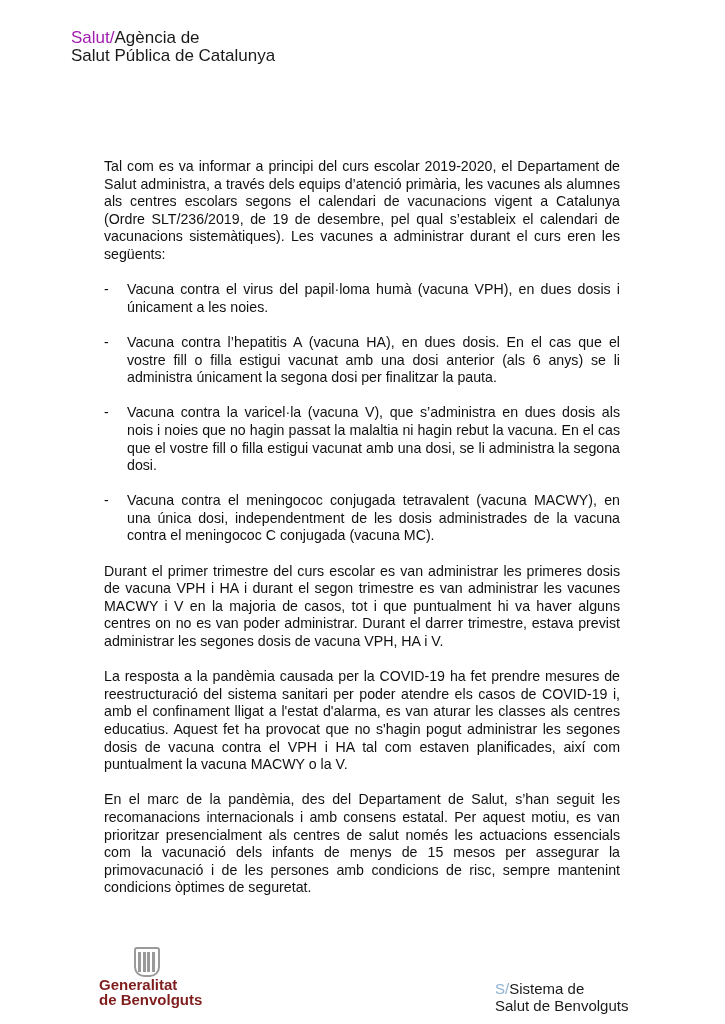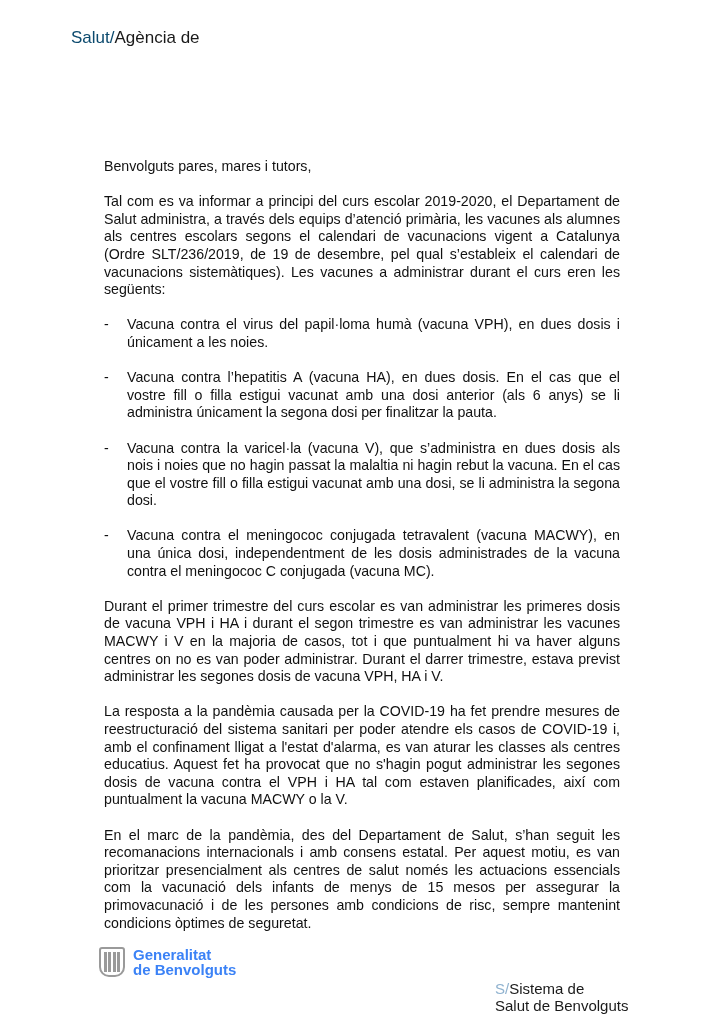--- a/index.html
+++ b/index.html
@@ -1,43 +1,43 @@
 <!DOCTYPE html>
 <html><head>
   <meta charset="utf-8">
   <style>
     html, body { margin: 0; padding: 0; background: #ffffff; }
     body { width: 725px; height: 1024px; position: relative; overflow: hidden;
            font-family: "Liberation Sans", "DejaVu Sans", sans-serif; color: #111; }
     .header-logo { position: absolute; left: 71px; top: 29px; font-size: 17px; line-height: 18px; color: #1a1a1a; }
-    .header-logo .accent { color: #0c4a6e; }
+    .header-logo .accent { color: #a21caf; }
     .content { position: absolute; left: 104px; top: 158px; width: 516px; font-size: 14.2px; line-height: 17.6px; }
     .content p { margin: 0 0 17.6px 0; text-align: justify; }
     .content p.greeting { margin-bottom: 17.6px; }
     .bullets { margin: 0 0 17.6px 0; padding: 0; list-style: none; }
     .bullets li { position: relative; padding-left: 23px; margin: 0 0 17.6px 0; text-align: justify; }
     .bullets li:last-child { margin-bottom: 0; }
     .bullets .dash { position: absolute; left: 0; top: 0; }
     .bullets b { font-weight: normal; }
-    .footer-left { position: absolute; left: 99px; top: 947px; display: flex; align-items: center; color: #3b82f6; }
+    .footer-left { position: absolute; left: 99px; top: 947px; display: flex; align-items: center; color: #7f1d1d; flex-direction: column; }
     .gen-shield { width: 26px; height: 30px; border: 2px solid #9a9a9a; border-radius: 3px 3px 10px 10px; display: flex; justify-content: space-around; align-items: stretch; padding: 3px 2px; box-sizing: border-box; margin-right: 8px; }
     .gen-shield span { width: 3px; background: #9a9a9a; }
     .gen-text { font-weight: bold; font-size: 15px; line-height: 15px; }
     .footer-right { position: absolute; left: 495px; top: 951px; font-size: 15px; line-height: 17px; color: #1a1a1a; margin-top: 29px; }
     .footer-right .accent { color: #8fb2cf; }
   </style>
 </head>
 <body>
 
 <div class="header-logo">
   <div><span class="accent">Salut/</span><span>Agència de</span></div>
+  <div>Salut Pública de Catalunya</div>
 </div>
 
 <div class="content">
-  <p class="greeting">Benvolguts pares, mares i tutors,</p>
   <p>Tal com es va informar a principi del curs escolar 2019-2020, el Departament de Salut administra, a través dels equips d’atenció primària, les vacunes als alumnes als centres escolars segons el calendari de vacunacions vigent a Catalunya (Ordre SLT/236/2019, de 19 de desembre, pel qual s’estableix el calendari de vacunacions sistemàtiques). Les vacunes a administrar durant el curs eren les següents:</p>
   <ul class="bullets">
     <li><span class="dash">-</span><b>Vacuna contra el virus del papil·loma humà (vacuna VPH)</b><span>, en dues dosis i únicament a les noies.</span></li>
     <li><span class="dash">-</span><b>Vacuna contra l’hepatitis A (vacuna HA)</b><span>, en dues dosis. En el cas que el vostre fill o filla estigui vacunat amb una dosi anterior (als 6 anys) se li administra únicament la segona dosi per finalitzar la pauta.</span></li>
     <li><span class="dash">-</span><b>Vacuna contra la varicel·la (vacuna V)</b><span>, que s’administra en dues dosis als nois i noies que no hagin passat la malaltia ni hagin rebut la vacuna. En el cas que el vostre fill o filla estigui vacunat amb una dosi, se li administra la segona dosi.</span></li>
     <li><span class="dash">-</span><b>Vacuna contra el meningococ conjugada tetravalent (vacuna MACWY)</b><span>, en una única dosi, independentment de les dosis administrades de la vacuna contra el meningococ C conjugada (vacuna MC).</span></li>
   </ul>
   <p>Durant el primer trimestre del curs escolar es van administrar les primeres dosis de vacuna VPH i HA i durant el segon trimestre es van administrar les vacunes MACWY i V en la majoria de casos, tot i que puntualment hi va haver alguns centres on no es van poder administrar. Durant el darrer trimestre, estava previst administrar les segones dosis de vacuna VPH, HA i V.</p>
   <p>La resposta a la pandèmia causada per la COVID-19 ha fet prendre mesures de reestructuració del sistema sanitari per poder atendre els casos de COVID-19 i, amb el confinament lligat a l'estat d'alarma, es van aturar les classes als centres educatius. Aquest fet ha provocat que no s'hagin pogut administrar les segones dosis de vacuna contra el VPH i HA tal com estaven planificades, així com puntualment la vacuna MACWY o la V.</p>
   <p>En el marc de la pandèmia, des del Departament de Salut, s’han seguit les recomanacions internacionals i amb consens estatal. Per aquest motiu, es van prioritzar presencialment als centres de salut només les actuacions essencials com la vacunació dels infants de menys de 15 mesos per assegurar la primovacunació i de les persones amb condicions de risc, sempre mantenint condicions òptimes de seguretat.</p>

